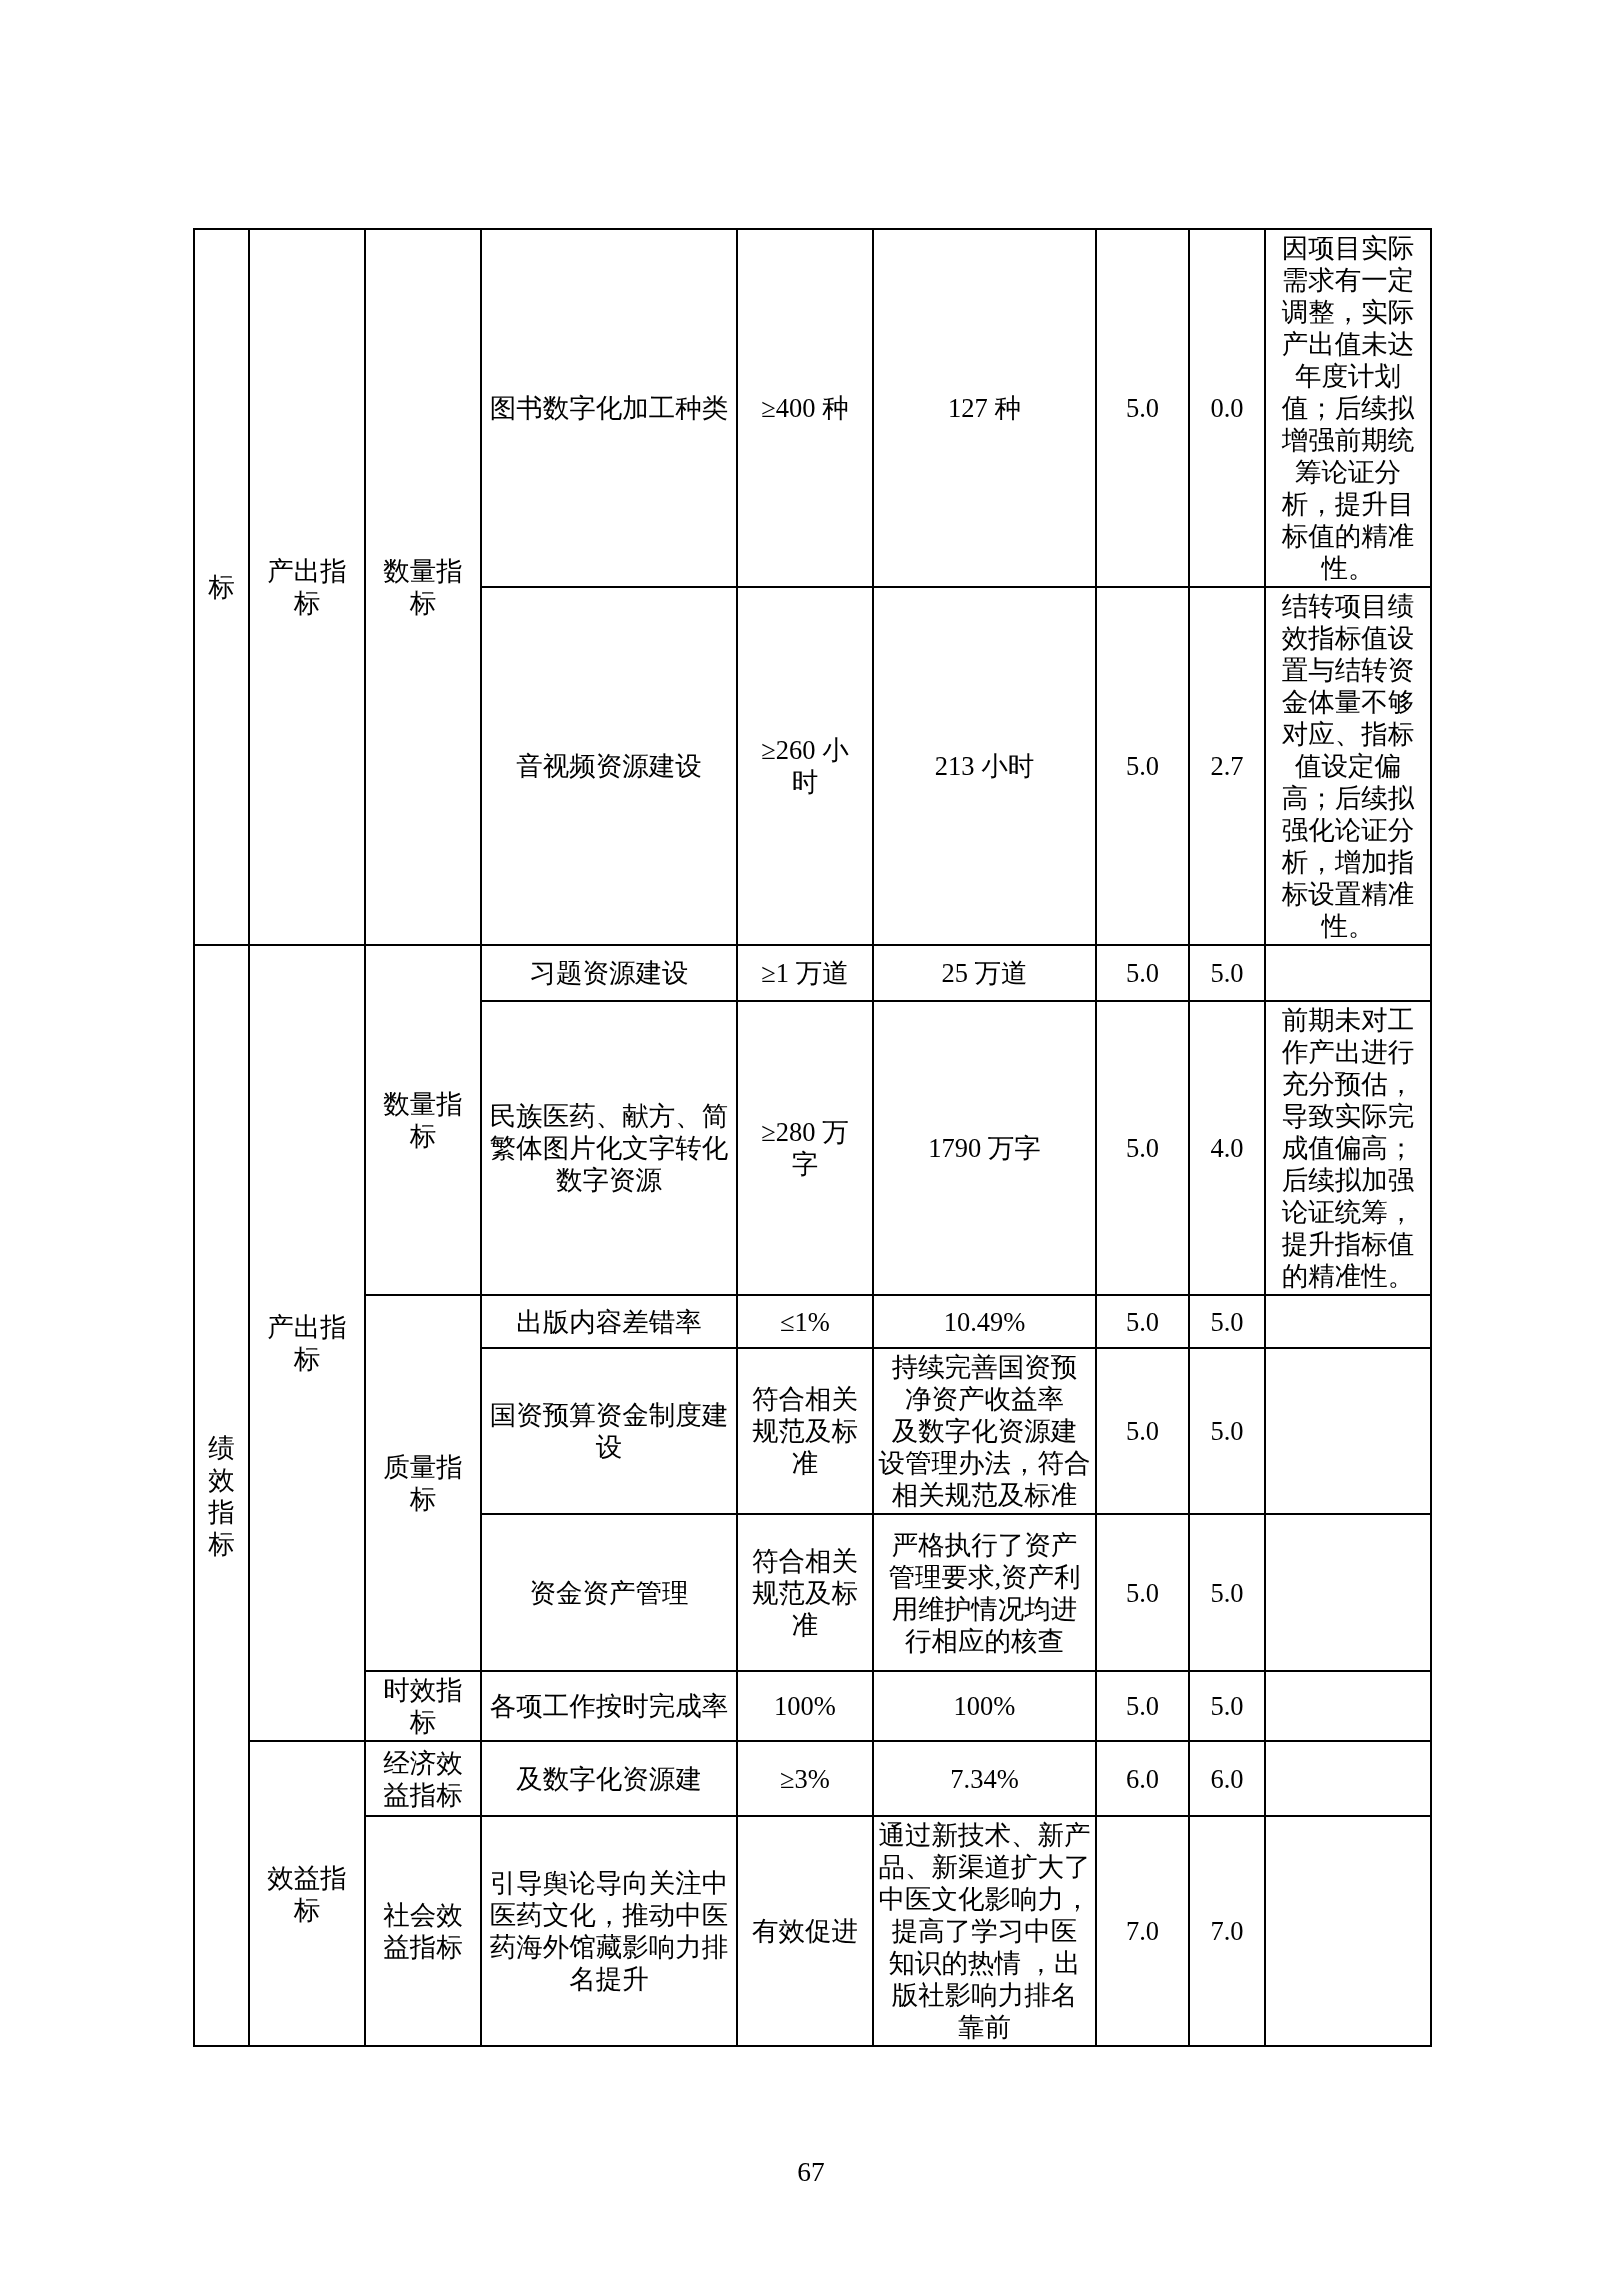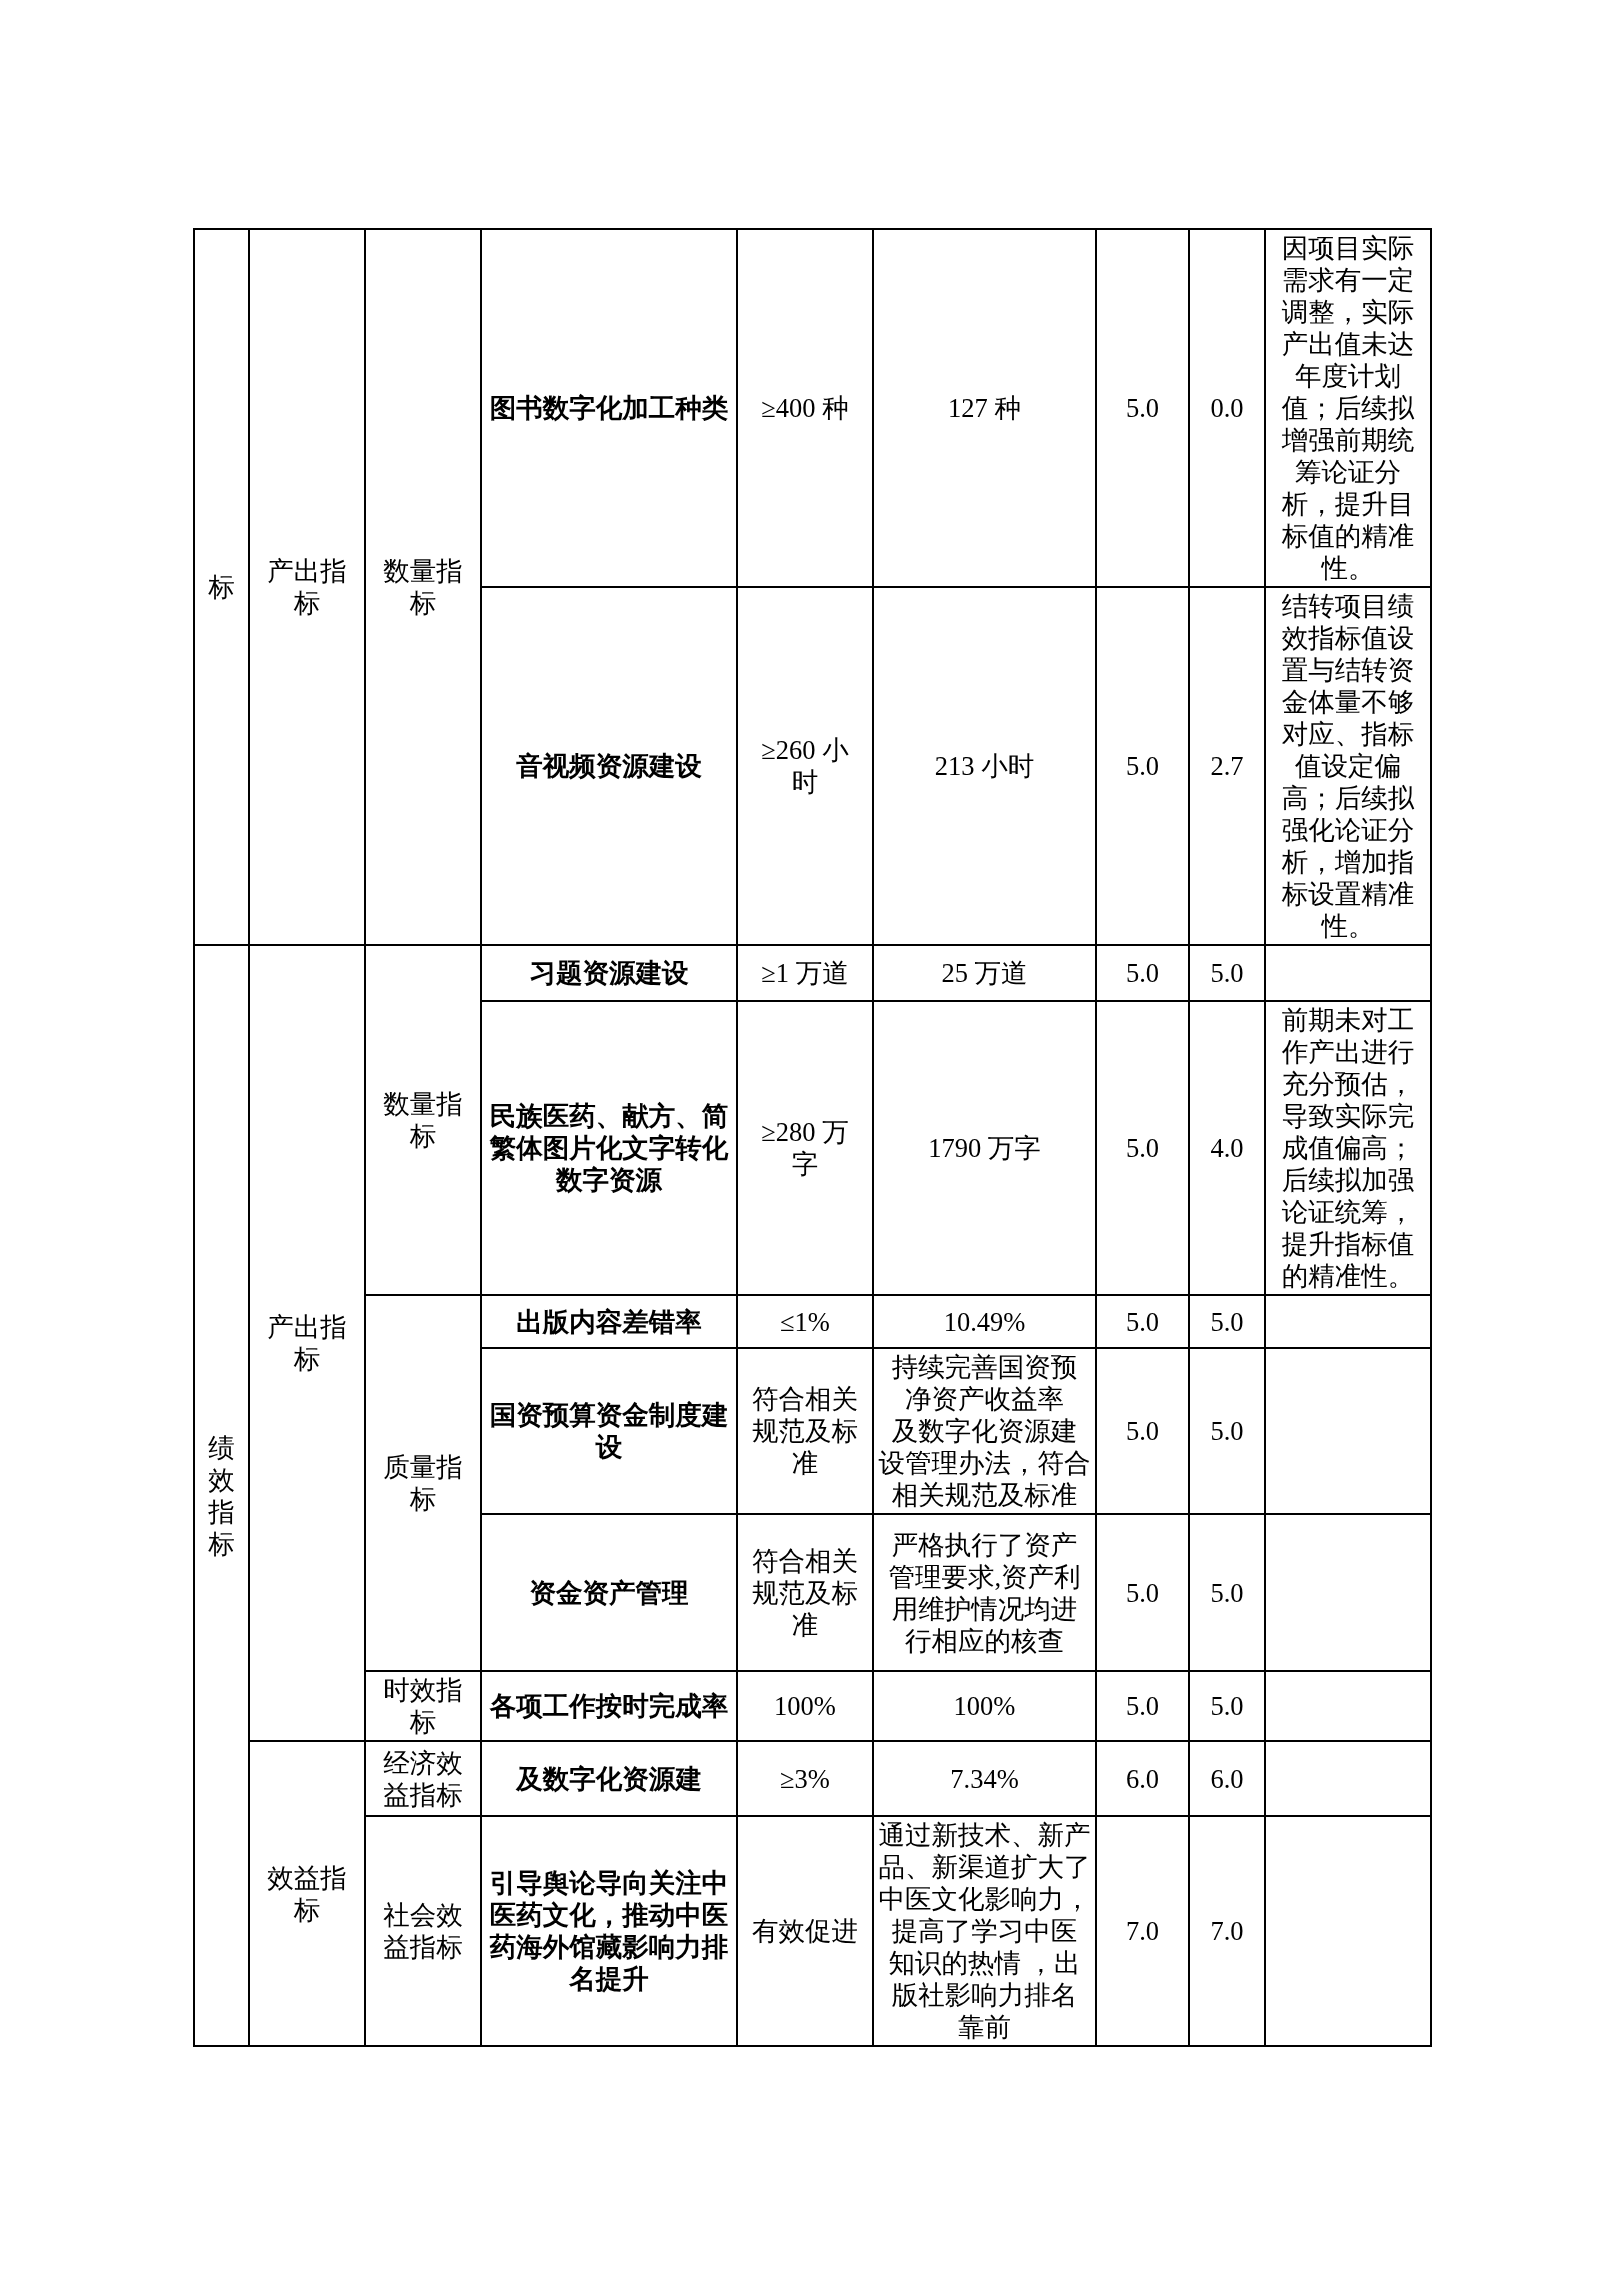--- a/index.html
+++ b/index.html
@@ -12,21 +12,21 @@
     position:absolute;left:193px;top:228px;
     border-collapse:collapse;table-layout:fixed;width:1237px;
   }
   table.perf td{
     border:2px solid #000;
     font-size:26.5px;line-height:32px;
     text-align:center;vertical-align:middle;
     padding:2px;white-space:pre-line;overflow:hidden;
     word-break:break-all;
   }
-  td.name-cell{text-align:left;padding:2px 2px 2px 8.8px;font-weight:bold;}
+  td.name-cell{text-align:left;padding:2px 2px 2px 8.8px;}
   td.note-cell{text-align:left;padding:3.9px 7.8px;line-height:32px;margin-left:31px;}
   td.carry-cell{vertical-align:top;padding-top:3.9px;}
   td.vert-cell{line-height:36px;}
   .pageno{
     position:absolute;left:0;top:2157px;width:1622px;
     text-align:center;font-size:27.4px;color:#000;
   }
 </style>
 </head>
 <body>
@@ -208,14 +208,15 @@
 知识的热情 ，出
 版社影响力排名
 靠前</td>
       <td>7.0</td>
       <td>7.0</td>
       <td class="note-cell"></td>
     </tr>
   </tbody>
     </table>
 
+  <div class="pageno">67</div>
 </div>
 
 
 </body></html>

